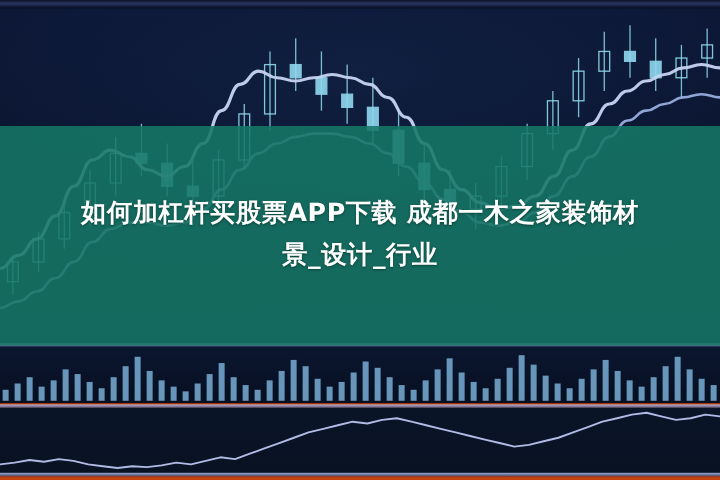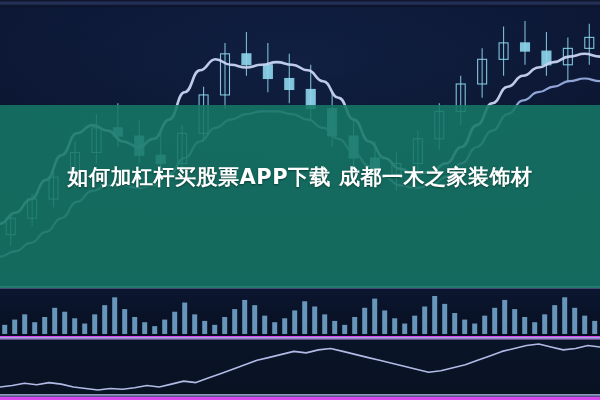--- a/index.html
+++ b/index.html
@@ -5,21 +5,21 @@
   html, body {
     margin: 0;
     padding: 0;
     background: #06101f;
   }
   #stage {
     position: relative;
     width: 600px;
     height: 400px;
     overflow: hidden;
-    background: #d946ef;
+    background: #c2410c;
     font-family: "DejaVu Sans", "Liberation Sans", sans-serif;
   }
 
   
   .layer { position: absolute; left: 0; top: 0; width: 600px; height: 400px; }
 
   .top-rule {
     position: absolute; left: 0; top: 0; width: 600px; height: 7px;
     background: linear-gradient(180deg, #0a1024 0%, #2a3660 45%, #161f40 70%, #070d1c 100%);
   }
@@ -208,15 +208,16 @@
     <div class="divider" style="top:337px"></div>
     <div class="divider" style="top:394px"></div>
 
     <div class="top-rule"></div>
   </div>
 
   <div class="teal-band"></div>
 
   <div class="caption">
     <span class="line">如何加杠杆买股票APP下载 成都一木之家装饰材</span>
+    <span class="line">景_设计_行业</span>
   </div>
 
 </div>
 
 </body></html>

